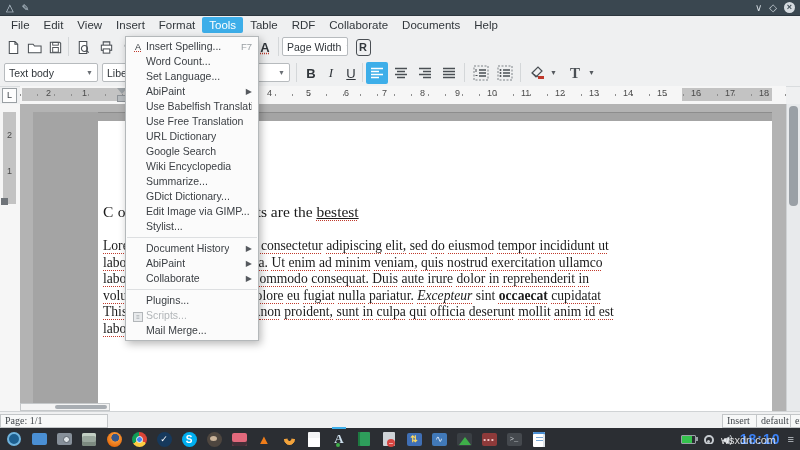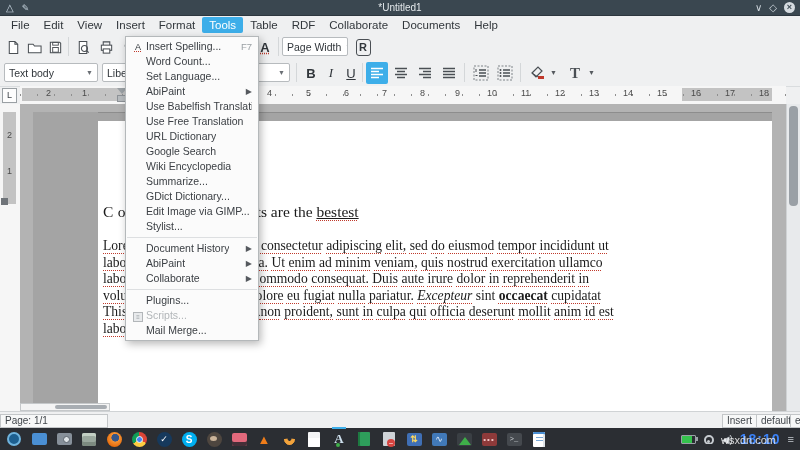--- a/index.html
+++ b/index.html
@@ -78,21 +78,21 @@
   
   #vscroll{left:786px;top:104px;width:14px;height:307px;background:#e8eaec;border-left:1px solid #cfd2d4;}
   #vthumb{position:absolute;left:2px;top:2px;width:9px;height:100px;background:#9aa0a6;border-radius:4px;}
   #hscroll{left:20px;top:403px;width:90px;height:8px;background:#f4f4f4;border:1px solid #c5c8ca;box-sizing:border-box;}
   #hthumb{position:absolute;left:34px;top:1px;width:52px;height:4px;background:#a8adb2;border-radius:2px;}
 
   
   #statusbar{left:0;top:411px;width:800px;height:17px;background:#eff0f1;border-top:1px solid #d0d3d5;
              font-size:10px;color:#41464b;}
   .scell{position:absolute;top:2px;height:12px;border:1px solid #c3c6c8;background:#f7f8f8;
-         padding:0 4px;line-height:12px;white-space:nowrap;}
+         padding:0 4px;line-height:12px;white-space:nowrap;font-family:Liberation Serif, serif;}
 
   
   #tools-popup{left:125px;top:36px;width:132px;background:#fbfbfb;border:1px solid #b4b8ba;
                box-shadow:2px 3px 8px rgba(0,0,0,.28);z-index:50;padding:2px 0;font-size:10.5px;color:#3c4045;}
   .pitem{height:15px;line-height:15px;display:flex;align-items:center;padding:0 6px 0 4px;position:relative;}
   .pgut{width:16px;display:inline-block;flex:none;text-align:center;}
   .plabel{white-space:nowrap;overflow:hidden;}
   .paccel{margin-left:auto;color:#9aa0a4;font-size:9.5px;padding-left:6px;}
   .parrow{margin-left:auto;color:#55595e;font-size:8px;}
   .pitem.disabled{color:#b2b6b9;}
@@ -146,21 +146,20 @@
   #clock{font-size:14px;color:#3b82f6;font-weight:bold;letter-spacing:1px;}
   #watermark{position:absolute;right:18px;top:3px;color:rgba(255,255,255,.8);font-size:11px;pointer-events:none;}
   .tbar-menu{color:#c6cbd0;font-size:11px;}
 </style>
 </head>
 <body>
 
 <div id="titlebar" class="abs">
   <span id="tb-logo">△</span>
   <span id="tb-pin">✎</span>
-  <span id="tb-title">*Untitled1</span>
   <span id="tb-btns">
     <span class="wbtn">∨</span>
     <span class="wbtn">◇</span>
     <span id="btn-close">×</span>
   </span>
 </div>
 
 <div id="menubar" class="abs">
     <span class="mitem">File</span>
     <span class="mitem">Edit</span>

